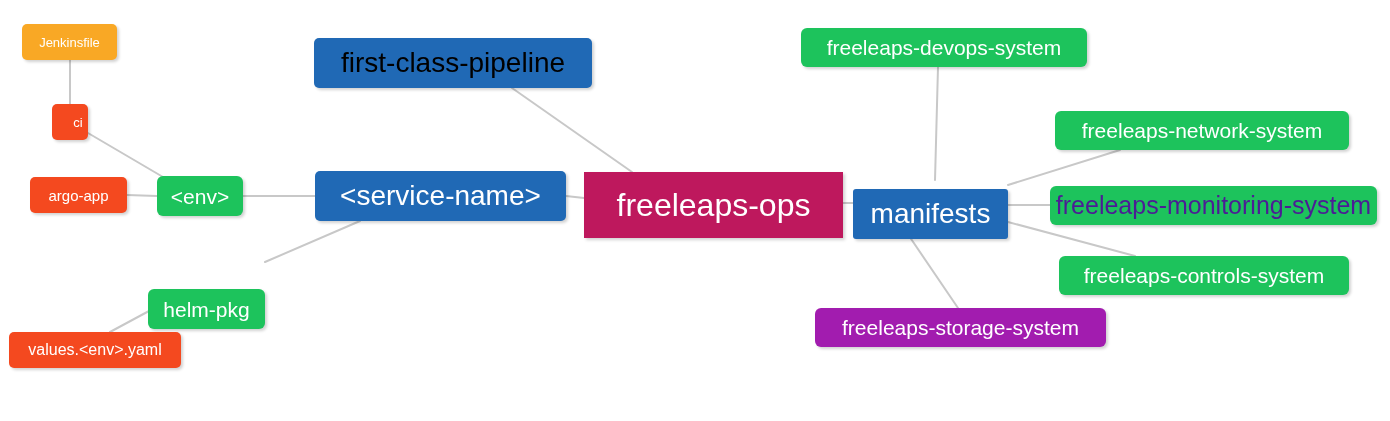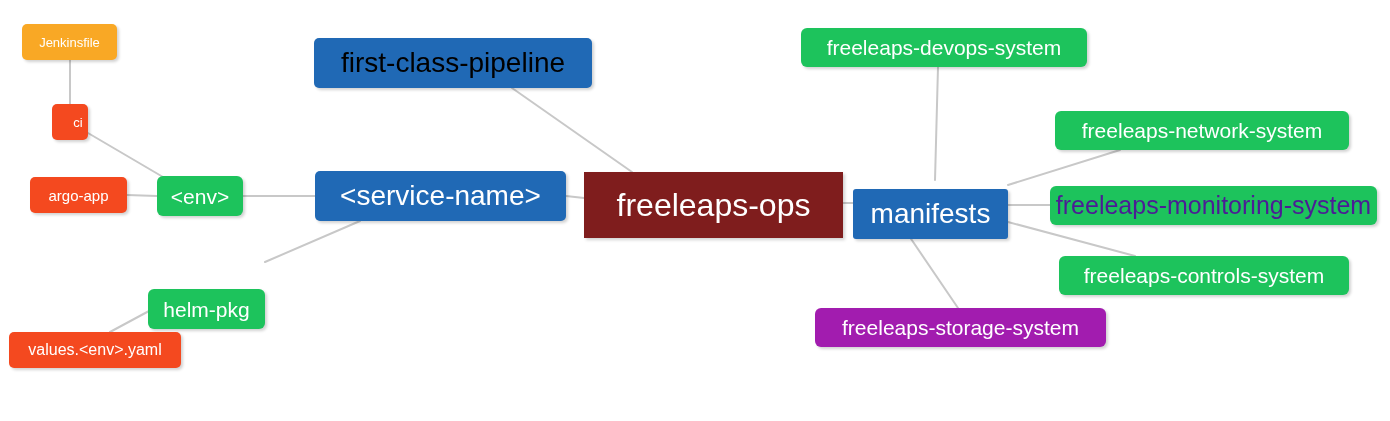--- a/index.html
+++ b/index.html
@@ -93,21 +93,21 @@
       </div>
       <div class="node" style="left: 9px; top: 332px; width: 172px; height: 36px; background: rgb(244, 73, 31); border-radius: 5px; font-size: 16px; color: rgb(255, 255, 255);">
         <span class="node-label">values.&lt;env&gt;.yaml</span>
       </div>
       <div class="node" style="left: 314px; top: 38px; width: 278px; height: 50px; background: rgb(32, 105, 181); border-radius: 5px; font-size: 28px; color: #000000;">
         <span class="node-label">first-class-pipeline</span>
       </div>
       <div class="node" style="left: 315px; top: 171px; width: 251px; height: 50px; background: rgb(32, 105, 181); border-radius: 5px; font-size: 28px; color: rgb(255, 255, 255);">
         <span class="node-label">&lt;service-name&gt;</span>
       </div>
-      <div class="node" style="left: 584px; top: 172px; width: 259px; height: 66px; background: #7f1d1d; border-radius: 0px; font-size: 32px; color: rgb(255, 255, 255);">
+      <div class="node" style="left: 584px; top: 172px; width: 259px; height: 66px; background: #be185d; border-radius: 0px; font-size: 32px; color: rgb(255, 255, 255);">
         <span class="node-label">freeleaps-ops</span>
       </div>
       <div class="node" style="left: 853px; top: 180px; width: 155px; height: 50px; background: rgb(32, 105, 181); border-radius: 3px; font-size: 28px; color: rgb(255, 255, 255); margin-top: 9px;">
         <span class="node-label">manifests</span>
       </div>
       <div class="node" style="left: 801px; top: 28px; width: 286px; height: 39px; background: rgb(29, 195, 92); border-radius: 6px; font-size: 21px; color: rgb(255, 255, 255);">
         <span class="node-label">freeleaps-devops-system</span>
       </div>
       <div class="node" style="left: 1055px; top: 111px; width: 294px; height: 39px; background: rgb(29, 195, 92); border-radius: 6px; font-size: 21px; color: rgb(255, 255, 255);">
         <span class="node-label">freeleaps-network-system</span>

